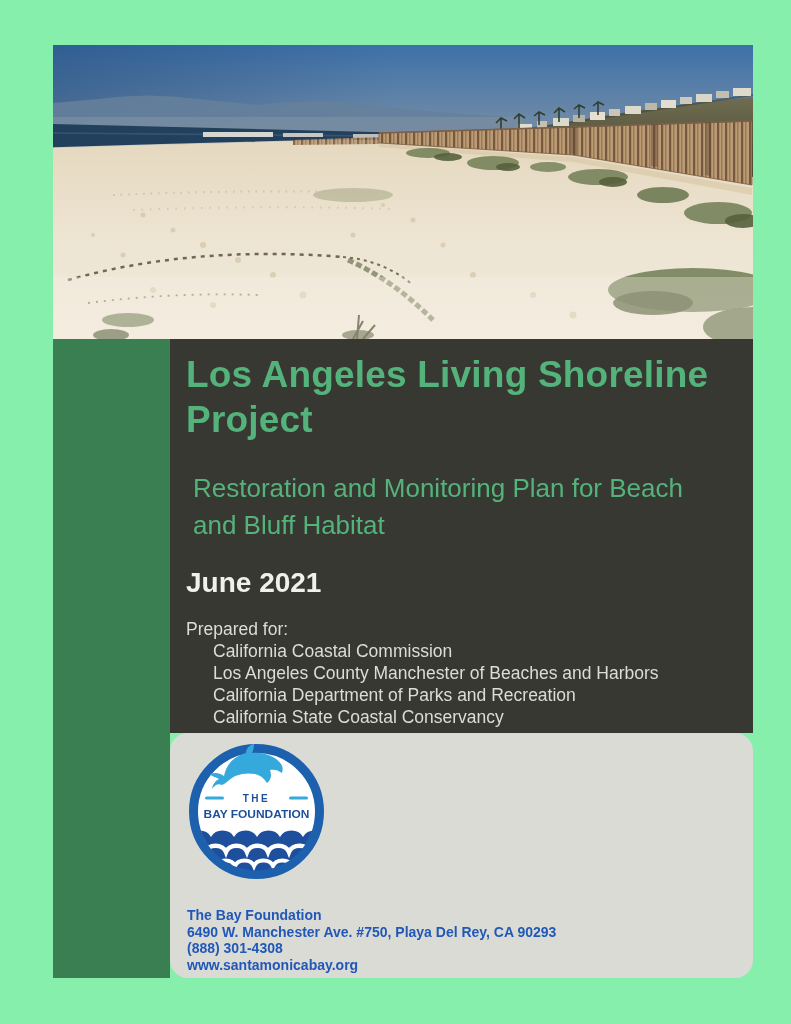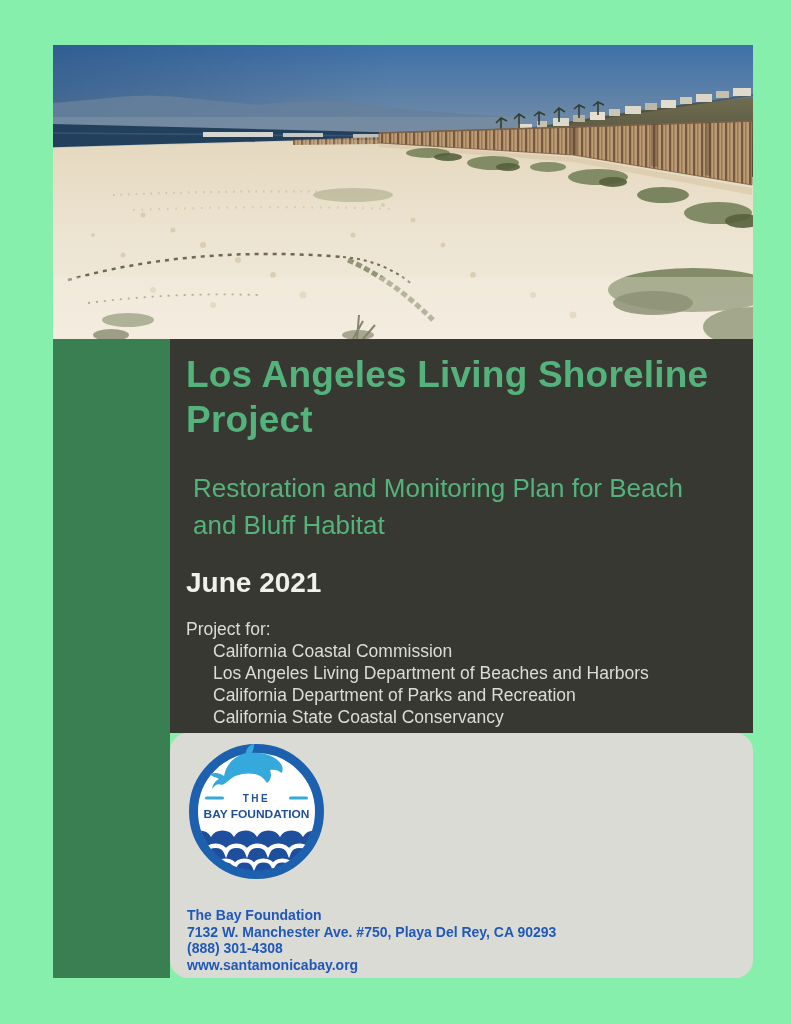--- a/index.html
+++ b/index.html
@@ -167,24 +167,24 @@
     </svg>
   </div>
 
   <div class="stripe"></div>
 
   <div class="dark-panel">
     <h1 class="title">Los Angeles Living Shoreline Project</h1>
     <h2 class="subtitle">Restoration and Monitoring Plan for Beach and Bluff Habitat</h2>
     <div class="date">June 2021</div>
     <div class="prepared">
-      <div>Project for:</div>
+      <div>Prepared for:</div>
       <div class="prepared-list">
         <div>California Coastal Commission</div>
-        <div>Los Angeles Living Department of Beaches and Harbors</div>
+        <div>Los Angeles County Manchester of Beaches and Harbors</div>
         <div>California Department of Parks and Recreation</div>
         <div>California State Coastal Conservancy</div>
       </div>
     </div>
   </div>
 
   <div class="gray-panel">
     <svg class="logo" viewBox="0 0 141 141">
       <defs>
         <clipPath id="logoClip">
@@ -201,19 +201,19 @@
                C40,24 48,15 60,12 C60,8 63,4 68,3 C68,7 67,10 66,12 C78,11 89,15 95,23
                C97,26 97,29 96,32 C92,29 88,28 84,29 C86,34 85,39 81,42 C78,37 74,34 69,33
                C58,31 48,34 42,40 C40,42 38,43 36,44 Z"></path>
       <rect x="19" y="55.5" width="19" height="3" rx="1.5" fill="#35A8DC"></rect>
       <rect x="103" y="55.5" width="19" height="3" rx="1.5" fill="#35A8DC"></rect>
       <text x="70.5" y="61" text-anchor="middle" font-family="Liberation Sans, sans-serif" font-size="10" font-weight="bold" letter-spacing="2.5" fill="#1D4F9C">THE</text>
       <text x="70.5" y="76.5" text-anchor="middle" font-family="Liberation Sans, sans-serif" font-size="11.5" font-weight="bold" fill="#1D4F9C" textLength="106" lengthAdjust="spacingAndGlyphs">BAY FOUNDATION</text>
     </svg>
     <div class="footer-text">
       <div>The Bay Foundation</div>
-      <div>7132 W. Manchester Ave. #750, Playa Del Rey, CA 90293</div>
+      <div>6490 W. Manchester Ave. #750, Playa Del Rey, CA 90293</div>
       <div>(888) 301-4308</div>
       <div>www.santamonicabay.org</div>
     </div>
   </div>
 
 </div>
 
 </body></html>

